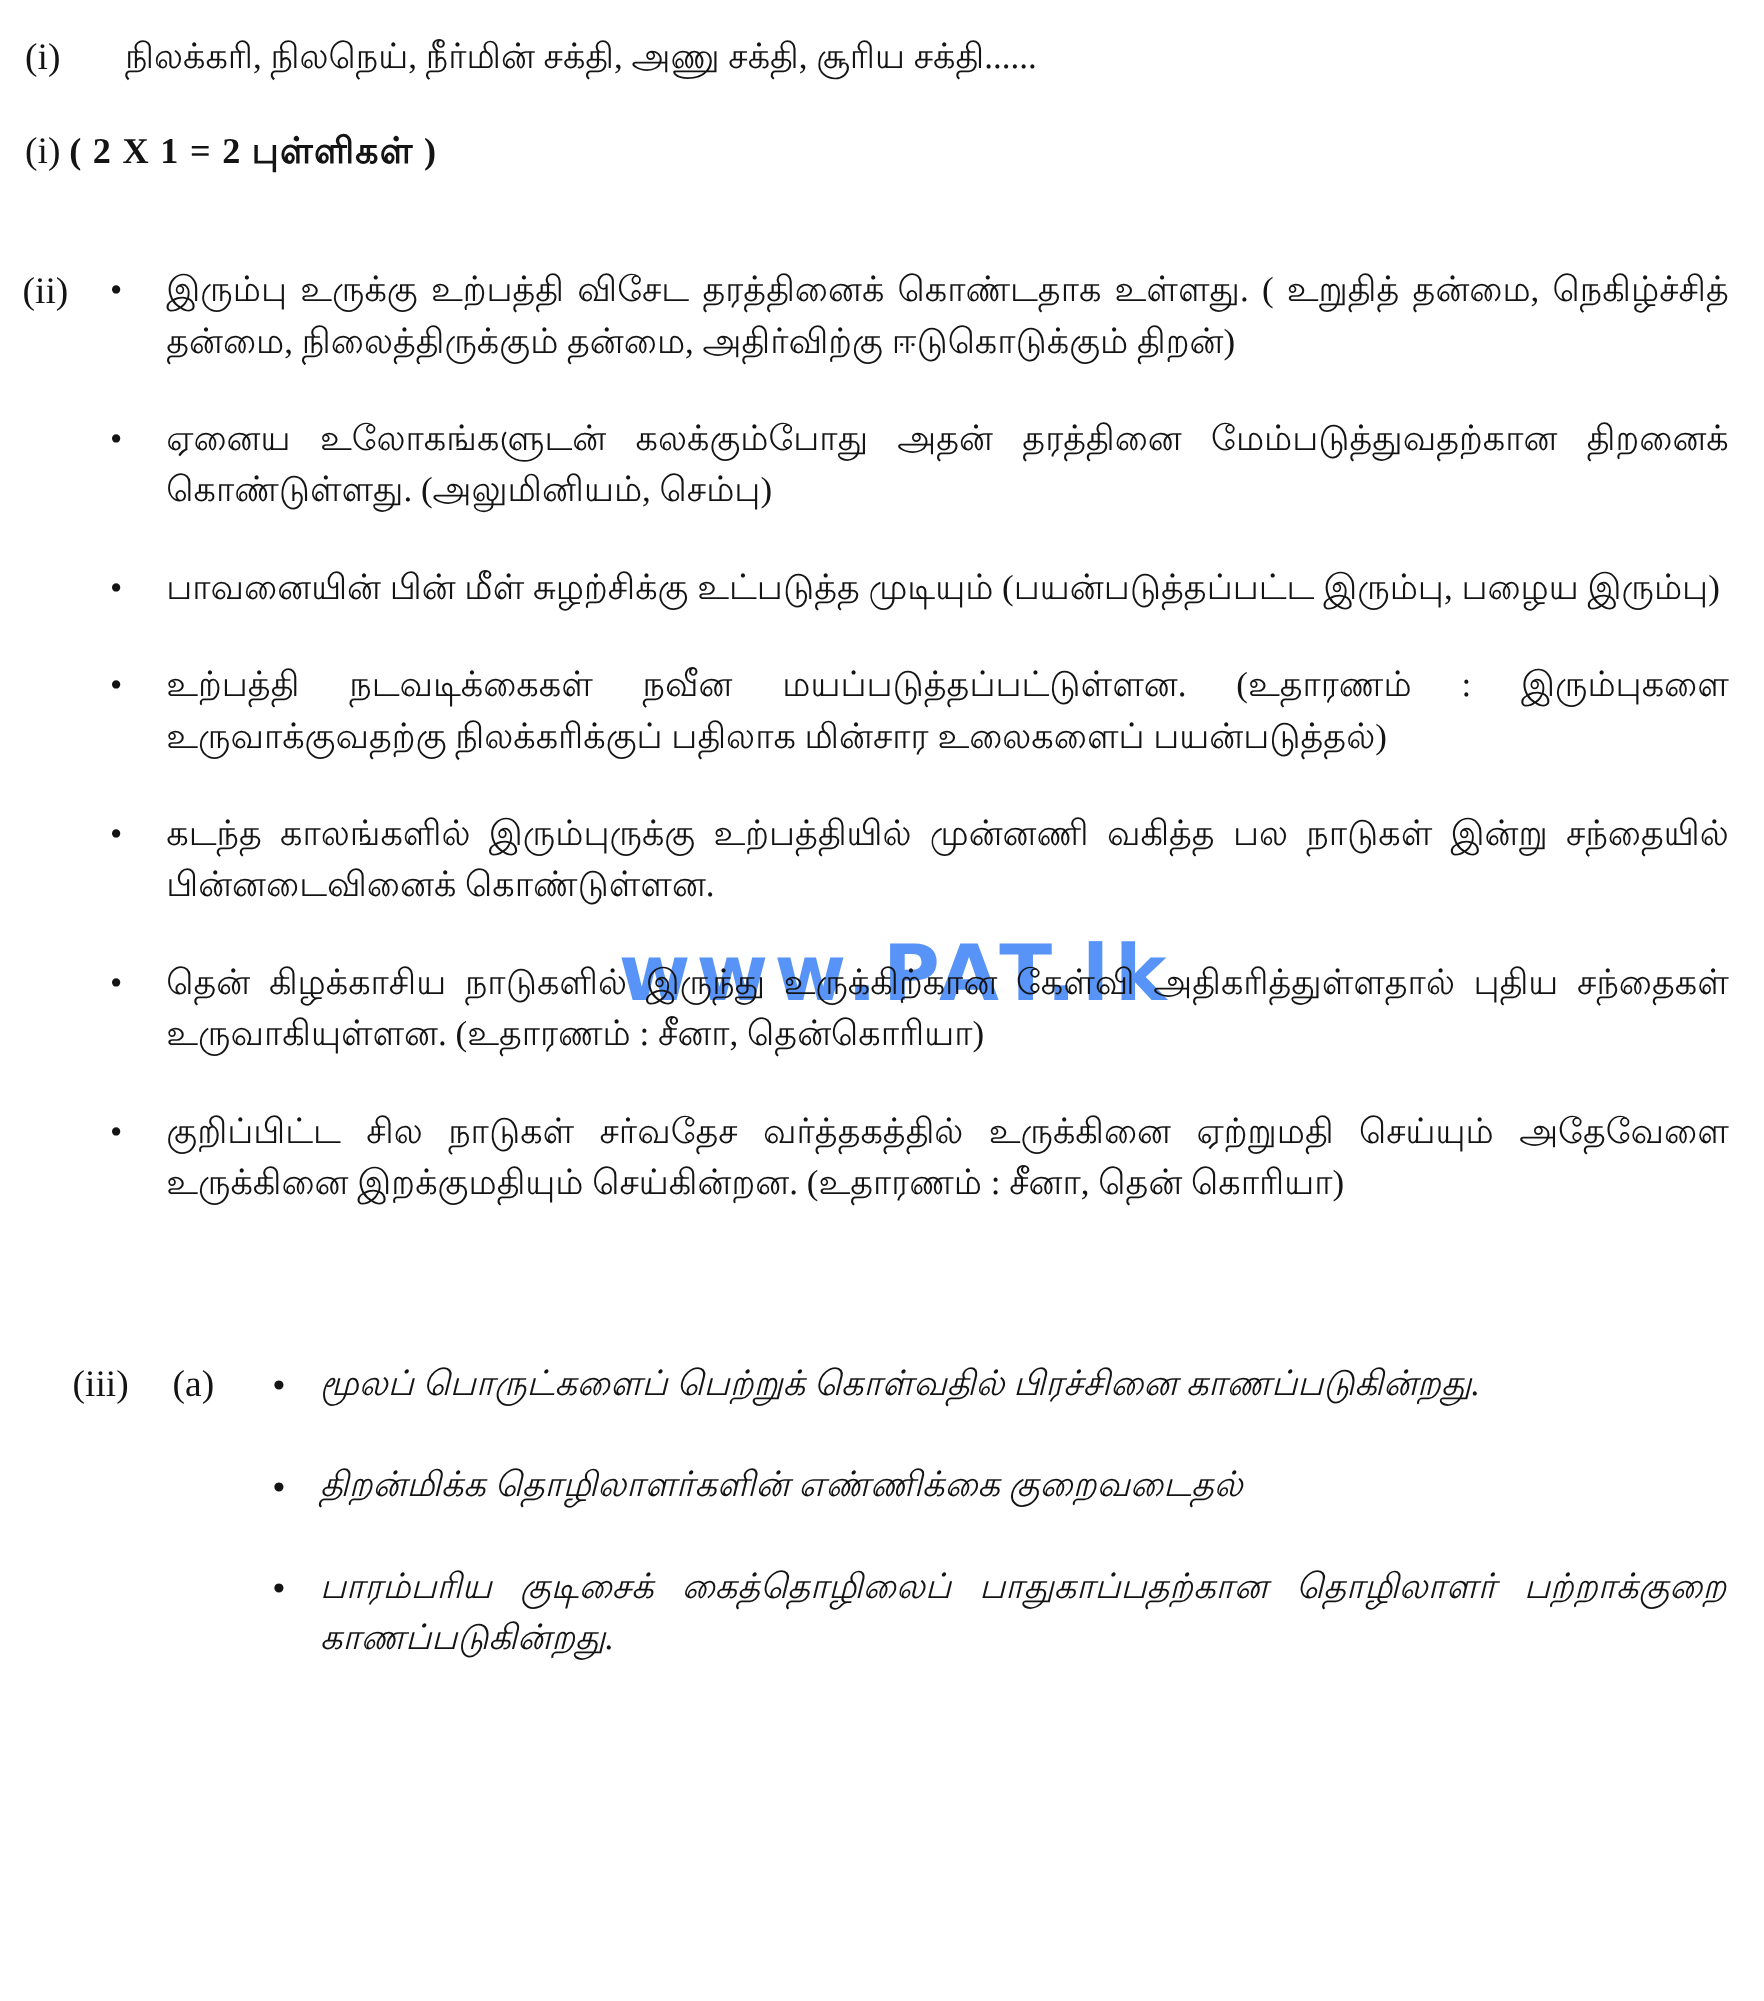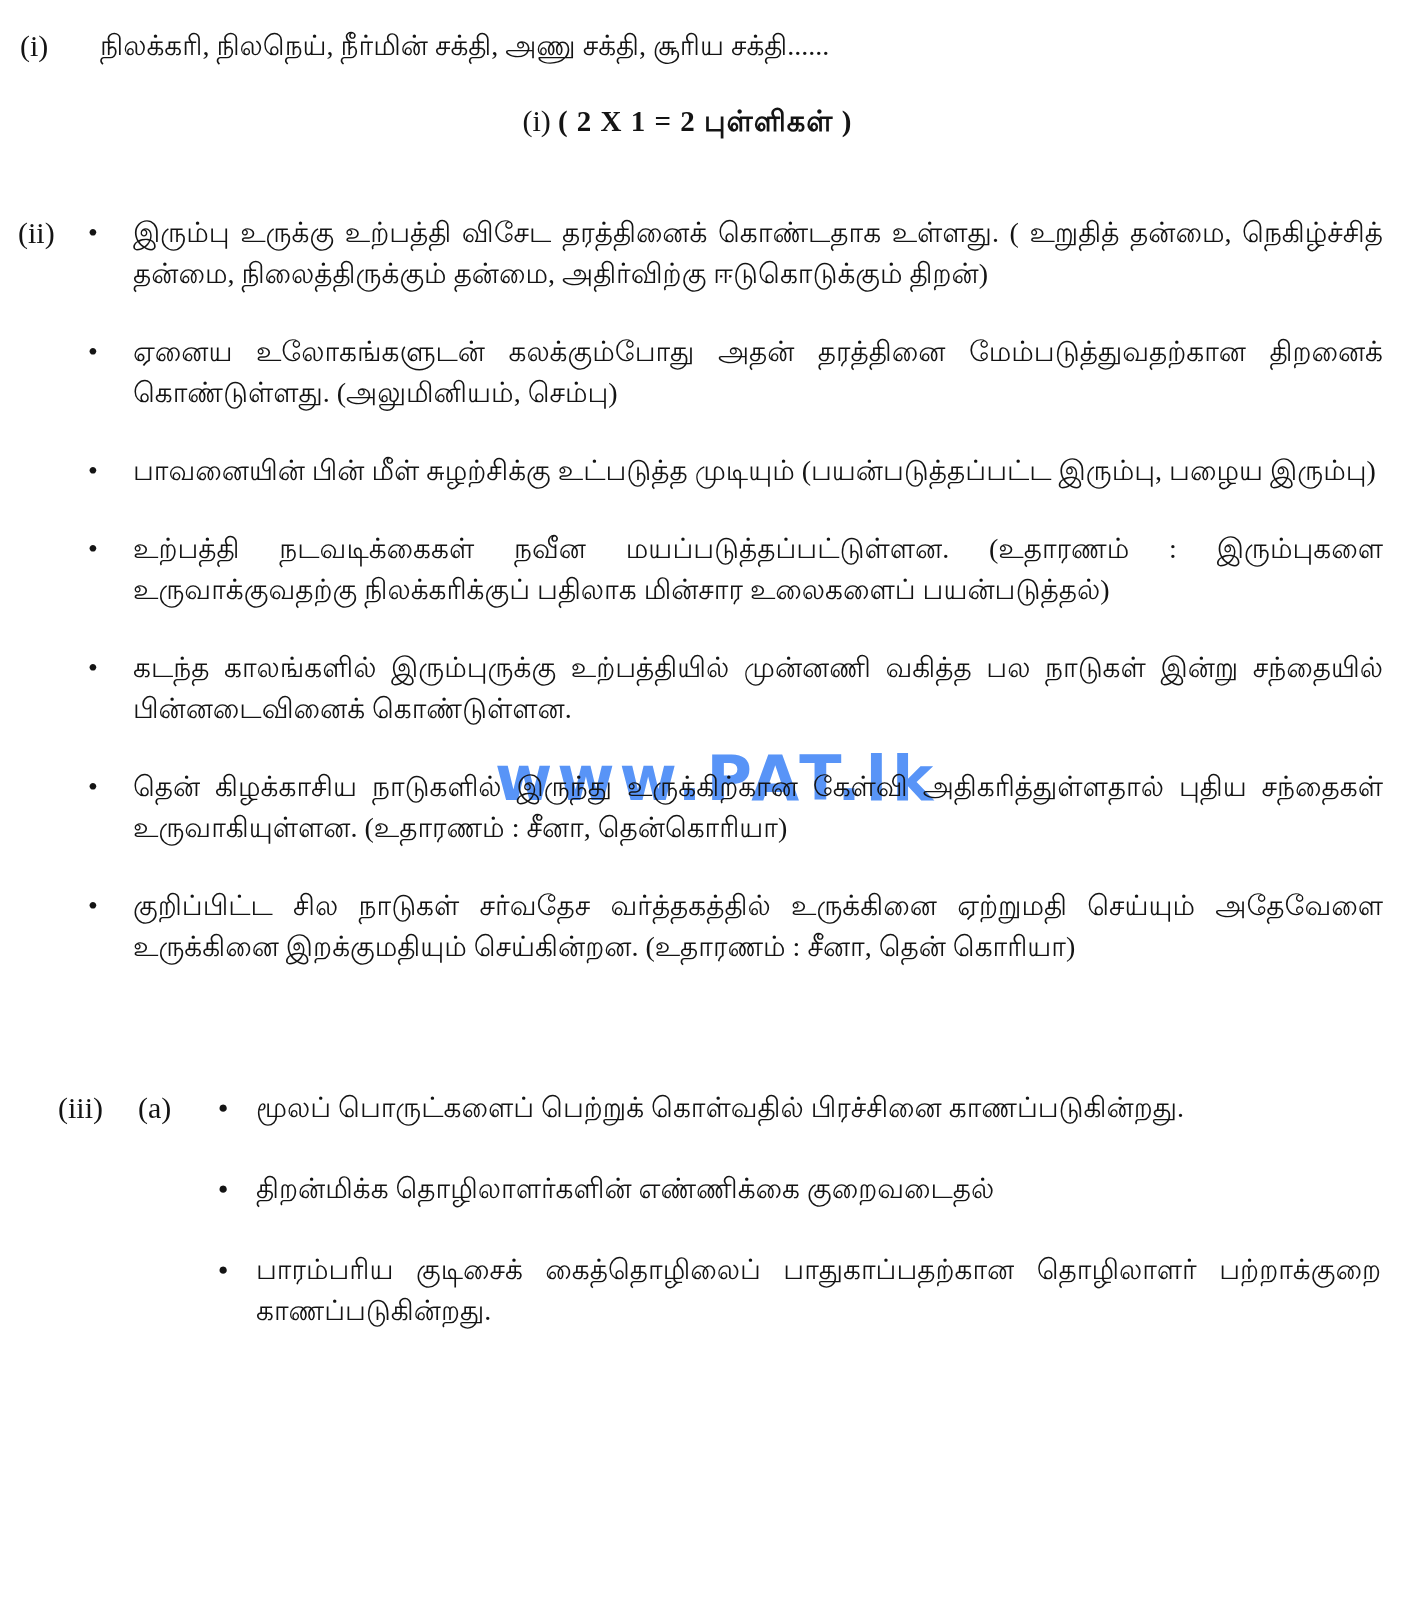--- a/index.html
+++ b/index.html
@@ -31,21 +31,21 @@
   .content { position: relative; z-index: 1; padding-top: 25px; }
 
   .roman-label { font-family: "Liberation Serif", serif; font-size: 30px; }
 
   
   .row-i { display: flex; }
   .row-i .lbl { flex: 0 0 100px; padding-left: 20px; }
   .row-i .ans { flex: 1; padding-right: 13px; }
 
   
-  .marks-i { text-align: center; padding-right: 36px; margin-top: 34px; white-space: nowrap; }
+  .marks-i { text-align: left; padding-right: 36px; margin-top: 34px; white-space: nowrap; margin-left: 20px; }
   .marks-ii { padding-left: 432px; margin-top: 64px; white-space: nowrap; }
   .marks-bold {
     font-weight: 700;
     font-size: 29px;
     letter-spacing: 1px;
   }
 
   
   .section-ii { position: relative; margin-top: 70px; }
   .section-ii > .lbl { position: absolute; left: 18px; top: 0; }
@@ -65,21 +65,21 @@
   }
   .bullet-flush .marker-inline { margin-right: 12px; }
 
   
   .section-iii { position: relative; margin-top: 120px; margin-left: 28px; }
   .section-iii .lbl-iii { position: absolute; left: 30px; top: 0; }
   .section-iii .lbl-a { position: absolute; left: 110px; top: 0; }
   .bullets-iii { margin-left: 190px; margin-right: 30px; }
   .bullet3 { display: flex; margin-bottom: 40px; }
   .bullet3 .marker { flex: 0 0 38px; font-size: 17px; line-height: 41px; }
-  .bullet3 .text { flex: 1; text-align: justify; text-align-last: left; }
+  .bullet3 .text { flex: 1; text-align: justify; text-align-last: left; font-style: italic; }
 </style>
 </head>
 <body>
 
 <div class="page">
 
   <div class="watermark">www.PAT.lk</div>
 
   <div class="content">
 

